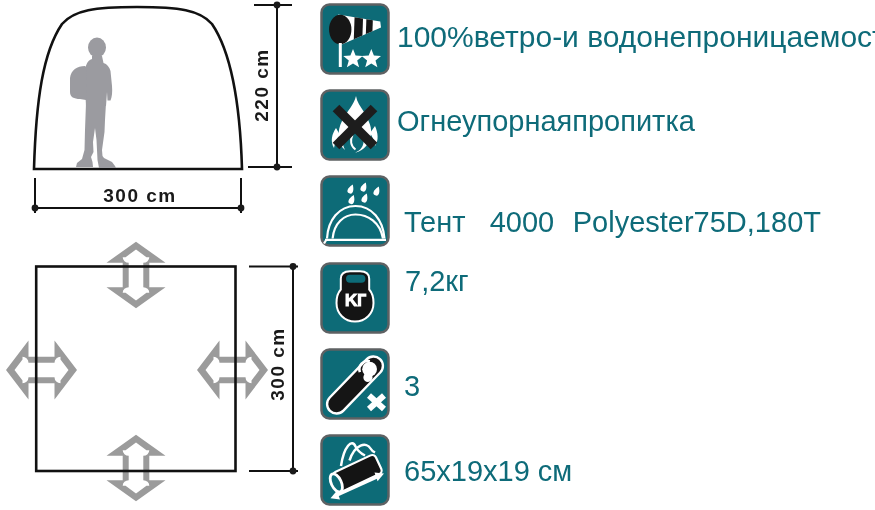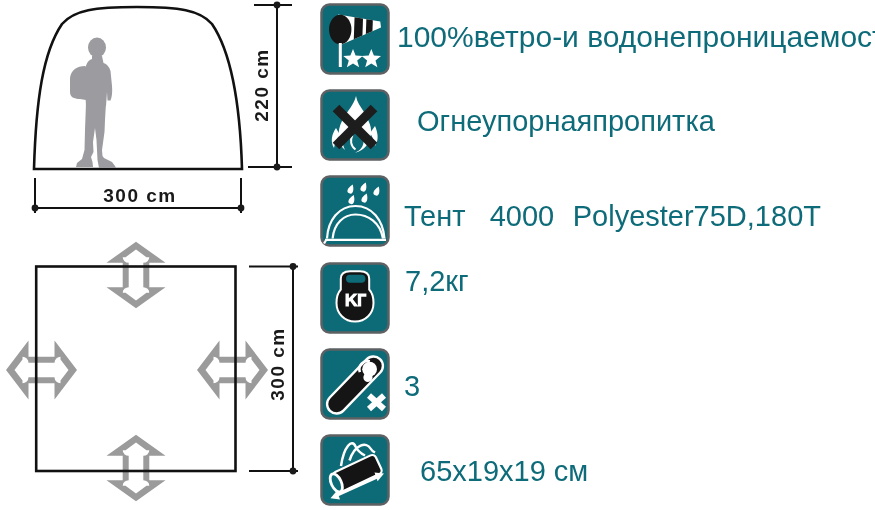--- a/index.html
+++ b/index.html
@@ -117,42 +117,42 @@
   </g>
   <path d="M35,33 C32,40 26.5,44 26.5,51 C26.5,58 31,62 35,63.5 C40,62 44.5,57 43.5,50 C42.5,42 37,39 35,33 Z" fill="#0d6b77"></path>
   <path d="M32.5,46 C30,51 30.5,57 35.5,60.5" fill="none" stroke="#fff" stroke-width="2"></path>
 
   <g stroke="#1d1d1d" stroke-width="9.4" stroke-linecap="butt">
     <line x1="16" y1="19" x2="54" y2="57"></line>
     <line x1="54" y1="19" x2="16" y2="57"></line>
   </g>
 </svg>
 
-<div class="lbl" style="left:397px;top:107px;margin-left:20px;">Огнеупорнаяпропитка</div>
+<div class="lbl" style="left:397px;top:107px;">Огнеупорнаяпропитка</div>
 
 <svg class="icon" style="top:175px;" viewBox="0 0 70 72">
   <rect x="1.5" y="1.5" width="67" height="69" rx="8" fill="#0d6b77" stroke="#5e6163" stroke-width="2.5"></rect>
 
   <g fill="none" stroke="#fff" stroke-width="2.2">
     <path d="M7,63.5 C8,45 19,31 35.5,31 C52,31 63,45 64.5,63.5"></path>
     <path d="M12.6,63.5 C14,48 24,39.5 35.5,39.5 C48,39.5 60,47 63,63.5"></path>
     <line x1="5" y1="64.8" x2="66" y2="64.8"></line>
     <line x1="6.5" y1="64.5" x2="4" y2="68.5"></line>
   </g>
 
   <g fill="#fff">
     <path d="M0,-4.8 C2.3,-1.4 2.8,0.4 2.8,1.9 A2.8,2.8 0 1 1 -2.8,1.9 C-2.8,0.4 -2.3,-1.4 0,-4.8 Z" transform="translate(31,14) rotate(22)"></path>
     <path d="M0,-4.8 C2.3,-1.4 2.8,0.4 2.8,1.9 A2.8,2.8 0 1 1 -2.8,1.9 C-2.8,0.4 -2.3,-1.4 0,-4.8 Z" transform="translate(44,12) rotate(22)"></path>
     <path d="M0,-4.8 C2.3,-1.4 2.8,0.4 2.8,1.9 A2.8,2.8 0 1 1 -2.8,1.9 C-2.8,0.4 -2.3,-1.4 0,-4.8 Z" transform="translate(32,24.5) rotate(22)"></path>
     <path d="M0,-4.8 C2.3,-1.4 2.8,0.4 2.8,1.9 A2.8,2.8 0 1 1 -2.8,1.9 C-2.8,0.4 -2.3,-1.4 0,-4.8 Z" transform="translate(45,23) rotate(22)"></path>
     <path d="M0,-4.8 C2.3,-1.4 2.8,0.4 2.8,1.9 A2.8,2.8 0 1 1 -2.8,1.9 C-2.8,0.4 -2.3,-1.4 0,-4.8 Z" transform="translate(57,16) rotate(22)"></path>
   </g>
 </svg>
 
-<div class="lbl" style="left:404px;top:202px;">Тент&nbsp;&nbsp; 4000&nbsp;&nbsp; Polyester75D,180T</div>
+<div class="lbl" style="left:404px;top:208px;">Тент&nbsp;&nbsp; 4000&nbsp;&nbsp; Polyester75D,180T</div>
 
 <svg class="icon" style="top:261.5px;" viewBox="0 0 70 72">
   <rect x="1.5" y="1.5" width="67" height="69" rx="8" fill="#0d6b77" stroke="#5e6163" stroke-width="2.5"></rect>
 
   <path d="M20.8,27.5 C18,30.5 16.5,35.5 16.5,41 C16.5,51.5 24.5,59.5 35,59.5 C45.5,59.5 53.5,51.5 53.5,41 C53.5,35.5 52,30.5 49.2,27.5 L49.2,16.8 C49.2,11 45,9.3 40,9.3 L30,9.3 C25,9.3 20.8,11 20.8,16.8 Z" fill="#141414" stroke="#fff" stroke-width="2"></path>
 
   <rect x="26" y="12.7" width="19.4" height="8" rx="4" fill="#0d6b77"></rect>
 
   <path d="M25.5,31.5 h3.4 v4.8 l4.6,-4.8 h4.4 l-5.2,5.6 l5.8,7.4 h-4.4 l-4.0,-5.6 l-1.2,1.2 v4.4 h-3.4 Z" fill="#fff"></path>
     <path d="M37.8,31.5 h8.6 v3.3 h-5.2 v9.7 h-3.4 Z" fill="#fff"></path>
@@ -191,13 +191,13 @@
     <ellipse cx="-23.2" cy="0" rx="5" ry="9.7" fill="#0d6b77" stroke="#fff" stroke-width="2.8"></ellipse>
   </g>
 
   <g stroke="#fff" stroke-width="3.4" fill="#fff">
     <line x1="16" y1="61.5" x2="58" y2="42.5"></line>
     <polygon points="10.5,64.3 20,65.4 16.9,56.7" stroke="none"></polygon>
     <polygon points="64,39.6 54.5,38.5 57.6,47.2" stroke="none"></polygon>
   </g>
 </svg>
 
-<div class="lbl" style="left:420px;top:457px;">65x19x19 см</div>
+<div class="lbl" style="left:404px;top:457px;">65x19x19 см</div>
 
 </body></html>

